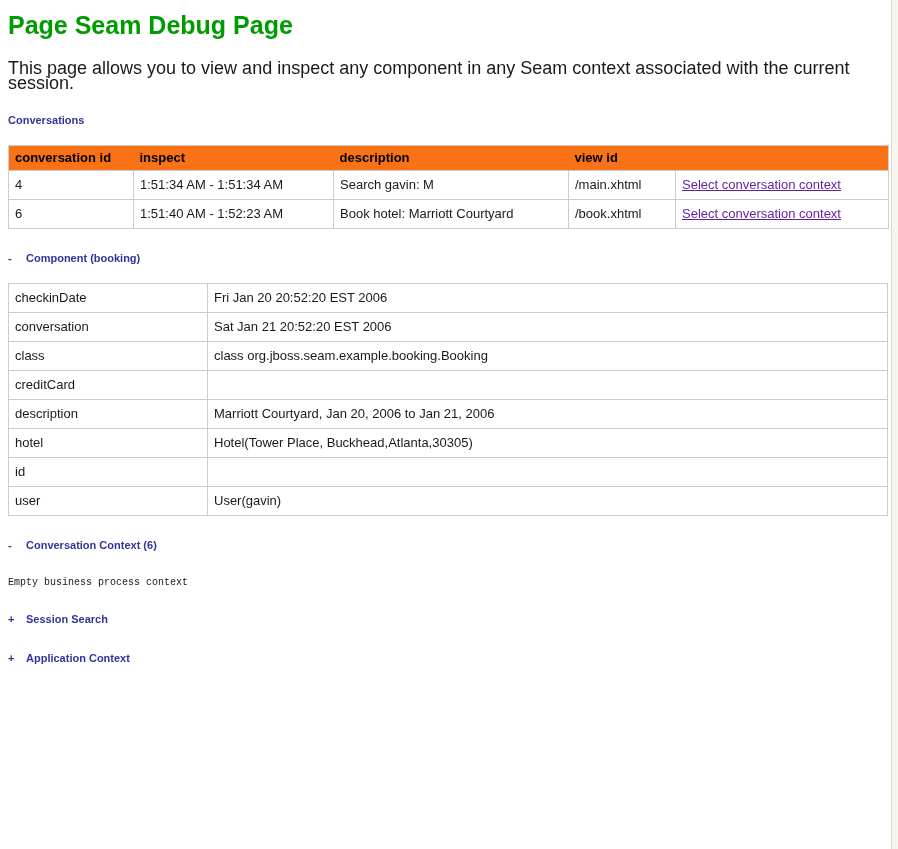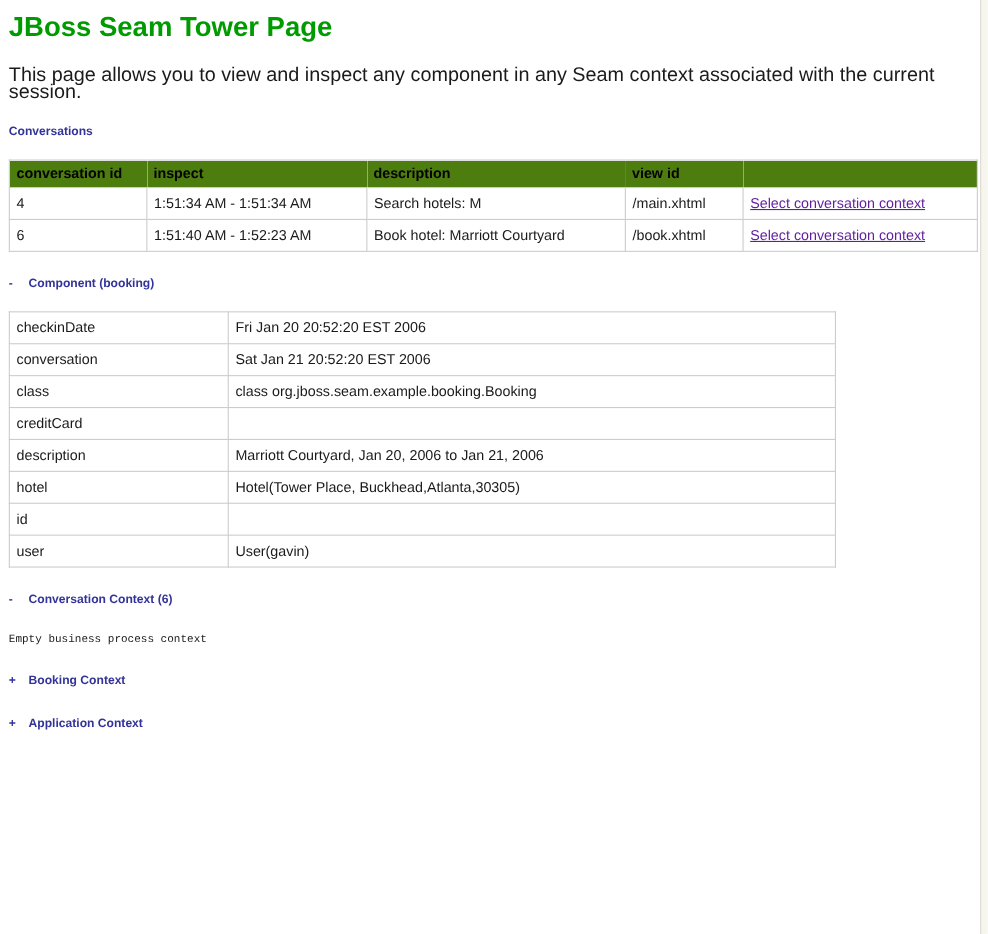--- a/index.html
+++ b/index.html
@@ -43,37 +43,37 @@
   }
   h2.section-heading .marker {
     display: inline-block;
     width: 18px;
     font-weight: bold;
     color: #333399;
   }
   table.grid {
     border-collapse: collapse;
     table-layout: fixed;
-    width: 752px;
+    width: 880px;
     margin-top: 15px;
   }
   table.grid td, table.grid th {
     border: 1px solid #cccccc;
     font-size: 13px;
     line-height: 18px;
     padding: 5px 6px;
     text-align: left;
     vertical-align: middle;
     overflow: hidden;
     white-space: nowrap;
   }
   table.grid thead th {
     border-left: none;
     border-right: none;
-    background: #4d7c0f;
+    background: #f97316;
     font-weight: bold;
     padding: 3px 6px;
     color: #000000;
   }
   table.grid thead th:first-child { border-left: 1px solid #cccccc; }
   table.grid thead th:last-child { border-right: 1px solid #cccccc; }
   a.lnk {
     color: #1414d6;
     text-decoration: underline;
     cursor: pointer;
@@ -104,21 +104,21 @@
   .conv-col-desc    { width: 235px; }
   .conv-col-view    { width: 107px; }
   .conv-col-link    { width: 213px; }
   .comp-col-name    { width: 199px; }
 </style>
 </head>
 <body>
 
 <div class="content">
 
-  <h1 class="page-title">JBoss Seam Tower Page</h1>
+  <h1 class="page-title">Page Seam Debug Page</h1>
 
   <p class="intro">This page allows you to view and inspect any component in any Seam context associated with the current session.</p>
 
   <h2 class="section-heading">Conversations</h2>
 
   <table class="grid">
     <colgroup>
       <col class="conv-col-id">
         <col class="conv-col-act">
         <col class="conv-col-desc">
@@ -131,21 +131,21 @@
         <th>inspect</th>
         <th>description</th>
         <th>view id</th>
         <th></th>
       </tr>
     </thead>
     <tbody>
       <tr>
         <td>4</td>
         <td>1:51:34 AM - 1:51:34 AM</td>
-        <td>Search hotels: M</td>
+        <td>Search gavin: M</td>
         <td>/main.xhtml</td>
         <td><a class="lnk visited">Select conversation context</a></td>
       </tr>
       <tr>
         <td>6</td>
         <td>1:51:40 AM - 1:52:23 AM</td>
         <td>Book hotel: Marriott Courtyard</td>
         <td>/book.xhtml</td>
         <td><a class="lnk visited">Select conversation context</a></td>
       </tr>
@@ -199,21 +199,21 @@
 
   <h2 class="section-heading">
     <span class="marker">-</span><span>Conversation Context (6)</span>
   </h2>
 
 
 
   <p class="empty-msg">Empty business process context</p>
 
   <h2 class="section-heading">
-    <span class="marker">+</span><span>Booking Context</span>
+    <span class="marker">+</span><span>Session Search</span>
   </h2>
 
   <h2 class="section-heading">
     <span class="marker">+</span><span>Application Context</span>
   </h2>
 
 </div>
 
 <div class="right-edge"></div>
 

